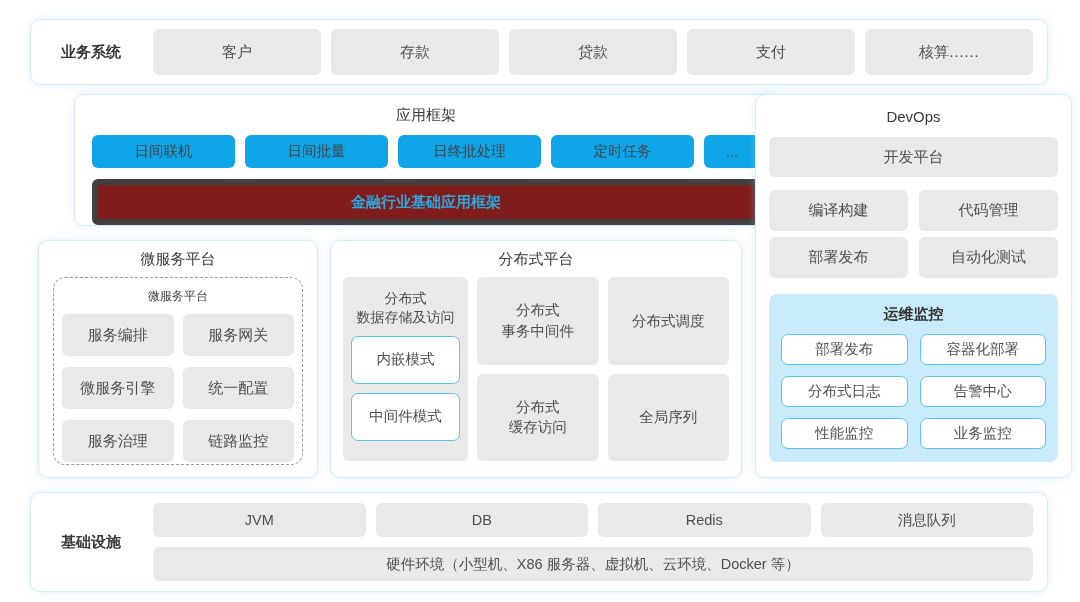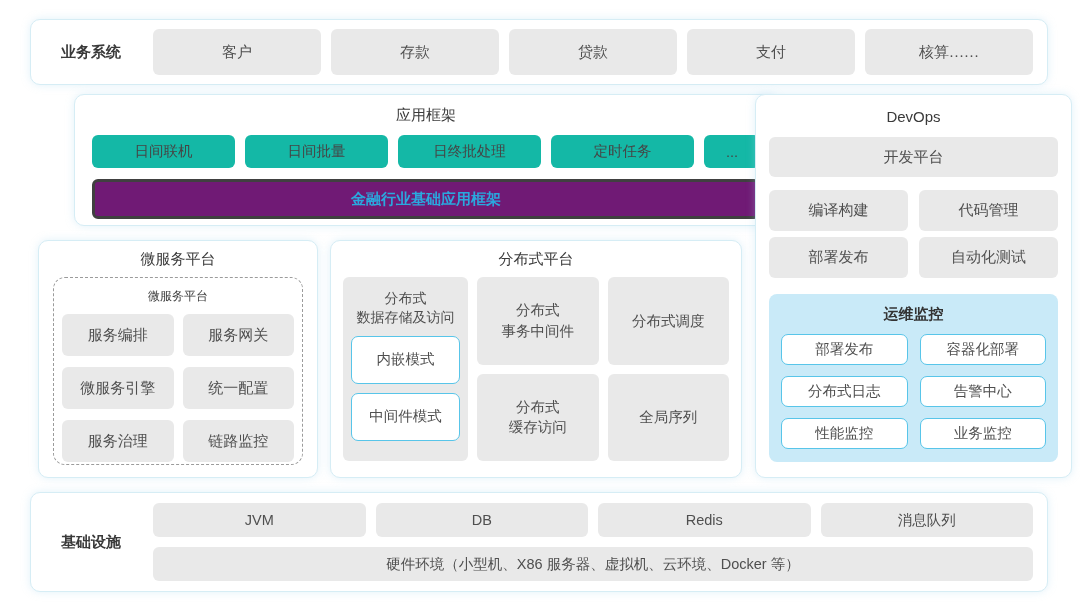--- a/index.html
+++ b/index.html
@@ -24,25 +24,25 @@
   .infra-row{display:flex;gap:10px;height:34px;}
   .infra-row .gray-box{flex:1;font-size:14.5px;}
   .hw-box{height:34px;font-size:14.5px;}
 
   .panel-title{text-align:center;font-size:15px;color:#3a3a3a;}
 
   
   .app-framework{left:38px;top:94px;width:704px;height:132px;margin-left:36px;}
   .app-framework .panel-title{margin-top:11px;}
   .af-row{display:flex;gap:10px;margin:10px 17px 0;height:33px;}
-  .blue-box{background:#14b8a6;border-radius:6px;display:flex;align-items:center;justify-content:center;
+  .blue-box{background:#0ea5e9;border-radius:6px;display:flex;align-items:center;justify-content:center;
             font-size:14.5px;color:#454545;}
   .af-row .blue-box{flex:1;}
   .af-row .af-more{flex:0 0 56px;}
-  .af-base{margin:11px 17px 0;height:34px;border:3px solid #404040;border-radius:6px;background:#701a75;
+  .af-base{margin:11px 17px 0;height:34px;border:6px solid #404040;border-radius:6px;background:#7f1d1d;
            display:flex;align-items:center;justify-content:center;color:#2aa8de;font-weight:700;font-size:15px;}
 
   
   .micro{left:38px;top:240px;width:280px;height:238px;}
   .micro .panel-title{margin-top:9px;}
   .dashed-box{margin:8px 14px 0;height:188px;border:1px dashed #9b9b9b;border-radius:12px;
               padding:6px;box-sizing:border-box;}
   .dashed-title{text-align:center;font-size:12px;color:#3a3a3a;margin-top:4px;}
   .micro-grid{display:grid;grid-template-columns:1fr 1fr;gap:11px 9px;margin-top:9px;padding:0 2px;}
   .micro-grid .gray-box{height:42px;font-size:15px;}

